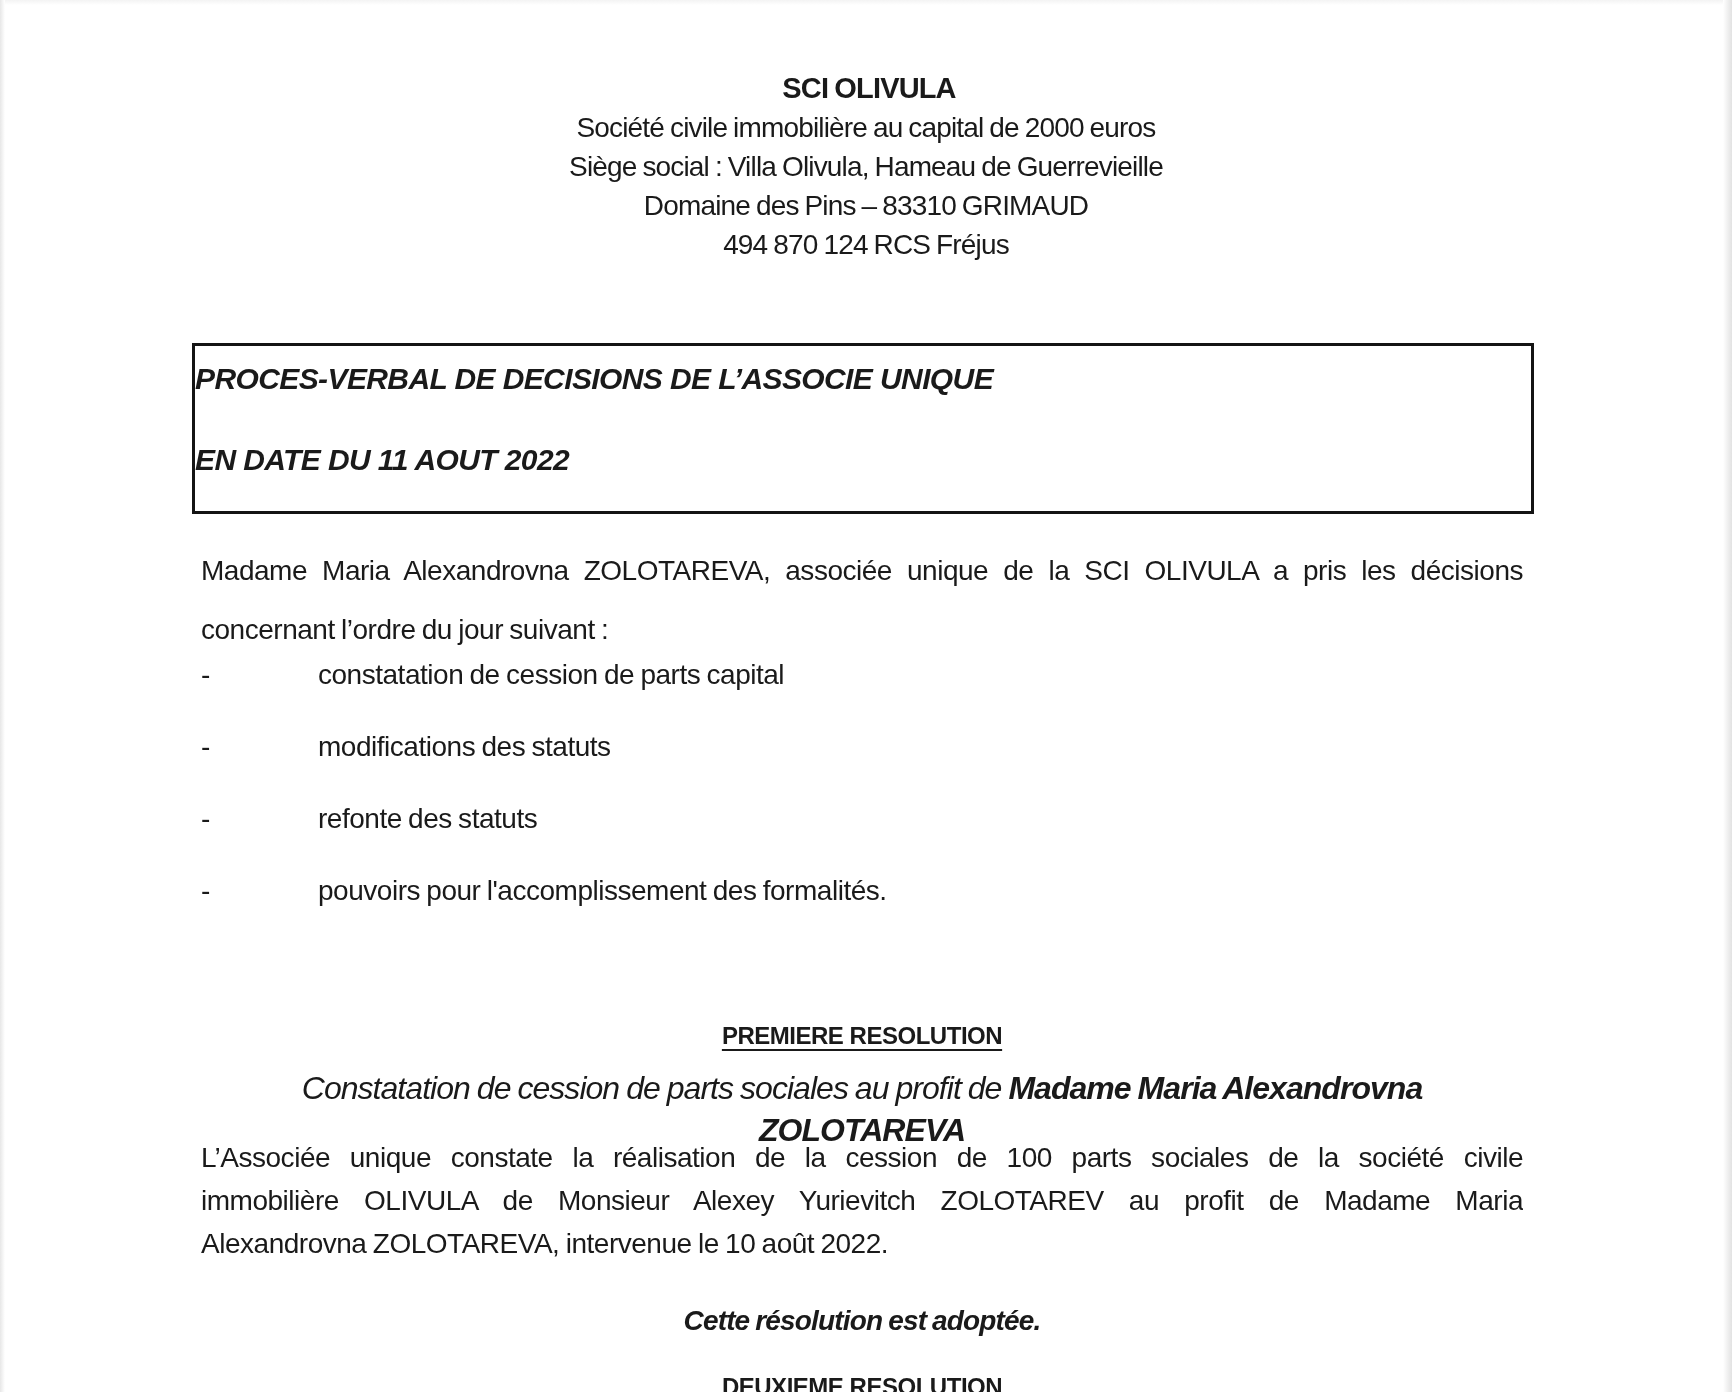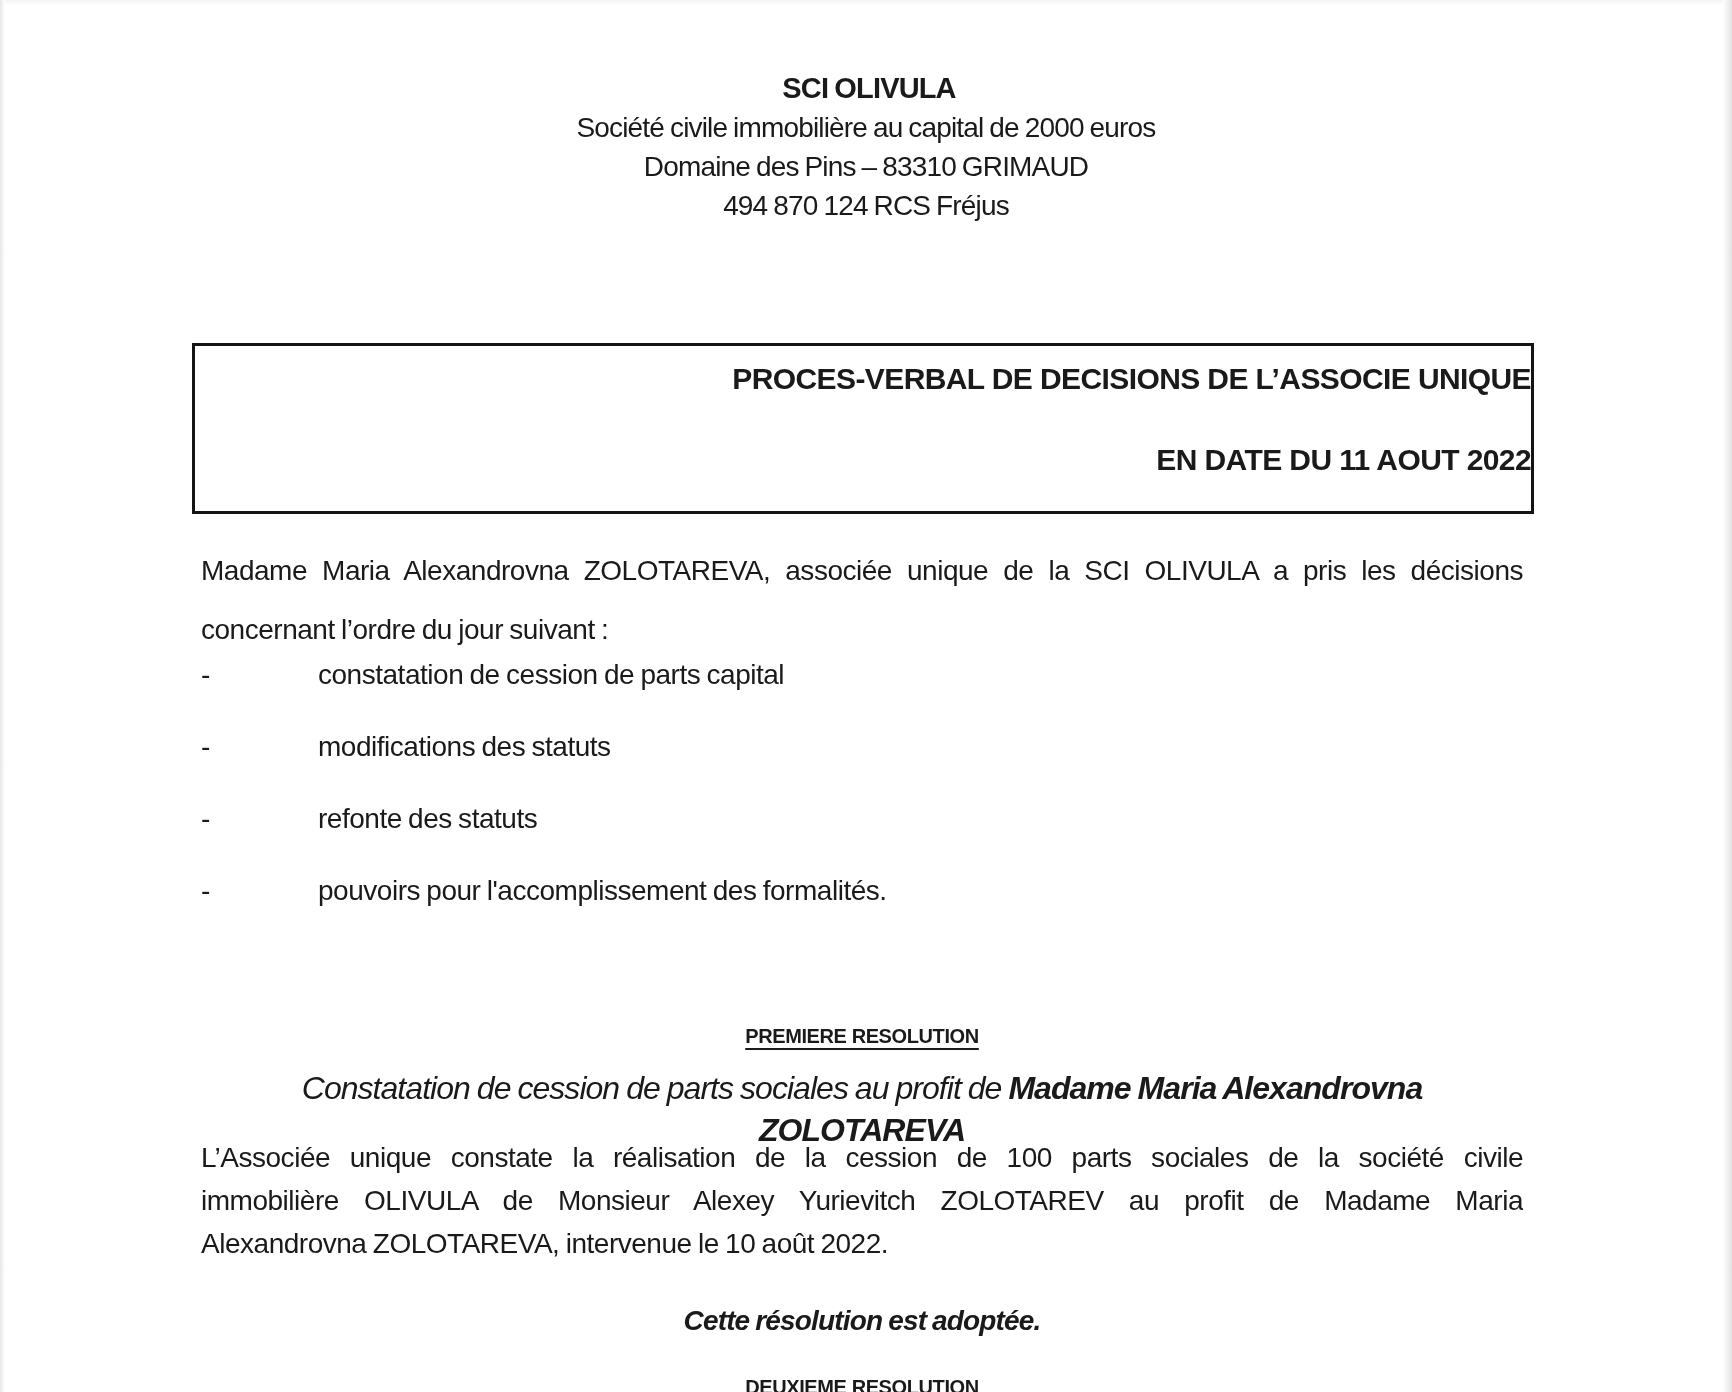--- a/index.html
+++ b/index.html
@@ -34,23 +34,24 @@
     position:absolute;top:69px;left:0;width:1732px;
     text-align:center;font-size:28px;line-height:39px;
   }
   .header .company{font-weight:700;font-size:29px;padding-left:6px;}
 
   
   .title-box{
     position:absolute;left:192px;top:343px;
     width:1336px;height:152px;
     border:3px solid #141414;
-    text-align:right;
+    text-align:left;
     padding-top:13px;
     background:#ffffff;
+    font-style:italic;
   }
   .title-line{font-size:30px;font-weight:700;line-height:40px;letter-spacing:-0.02em;}
   .title-gap{height:41px;}
 
   
   .col{position:absolute;left:201px;width:1322px;}
 
   .bodyline{
     font-size:28px;line-height:43px;height:43px;overflow:hidden;
   }
@@ -61,21 +62,21 @@
 
   .agenda{top:654px;}
   .agenda-item{
     position:relative;font-size:28px;line-height:42px;height:42px;
     padding-left:117px;margin-bottom:30px;overflow:hidden;
   }
   .agenda-item .dash{position:absolute;left:0;top:0;}
 
   .res-heading{
     position:absolute;left:201px;width:1322px;text-align:center;
-    font-size:20px;font-weight:700;line-height:42px;
+    font-size:24px;font-weight:700;line-height:42px;
     letter-spacing:-0.02em;
   }
   .res-heading .u{
     text-decoration:underline;
     text-underline-offset:5px;
     text-decoration-thickness:2px;
   }
   .res1-heading{top:1015px;}
   .res2-heading{top:1366px;}
 
@@ -97,20 +98,21 @@
 <body>
 
 <div class="page">
   <div class="edge-top"></div>
   <div class="edge-left"></div>
   <div class="edge-right"></div>
 
   <div class="header txt">
     <div class="company">SCI OLIVULA</div>
     <div>Société civile immobilière au capital de 2000 euros</div>
+    <div>Siège social : Villa Olivula, Hameau de Guerrevieille</div>
     <div>Domaine des Pins – 83310 GRIMAUD</div>
     <div>494 870 124 RCS Fréjus</div>
   </div>
 
   <div class="title-box">
     <div class="title-line">PROCES-VERBAL DE DECISIONS DE L’ASSOCIE UNIQUE</div>
     <div class="title-gap"></div>
     <div class="title-line">EN DATE DU 11 AOUT 2022</div>
   </div>
 

